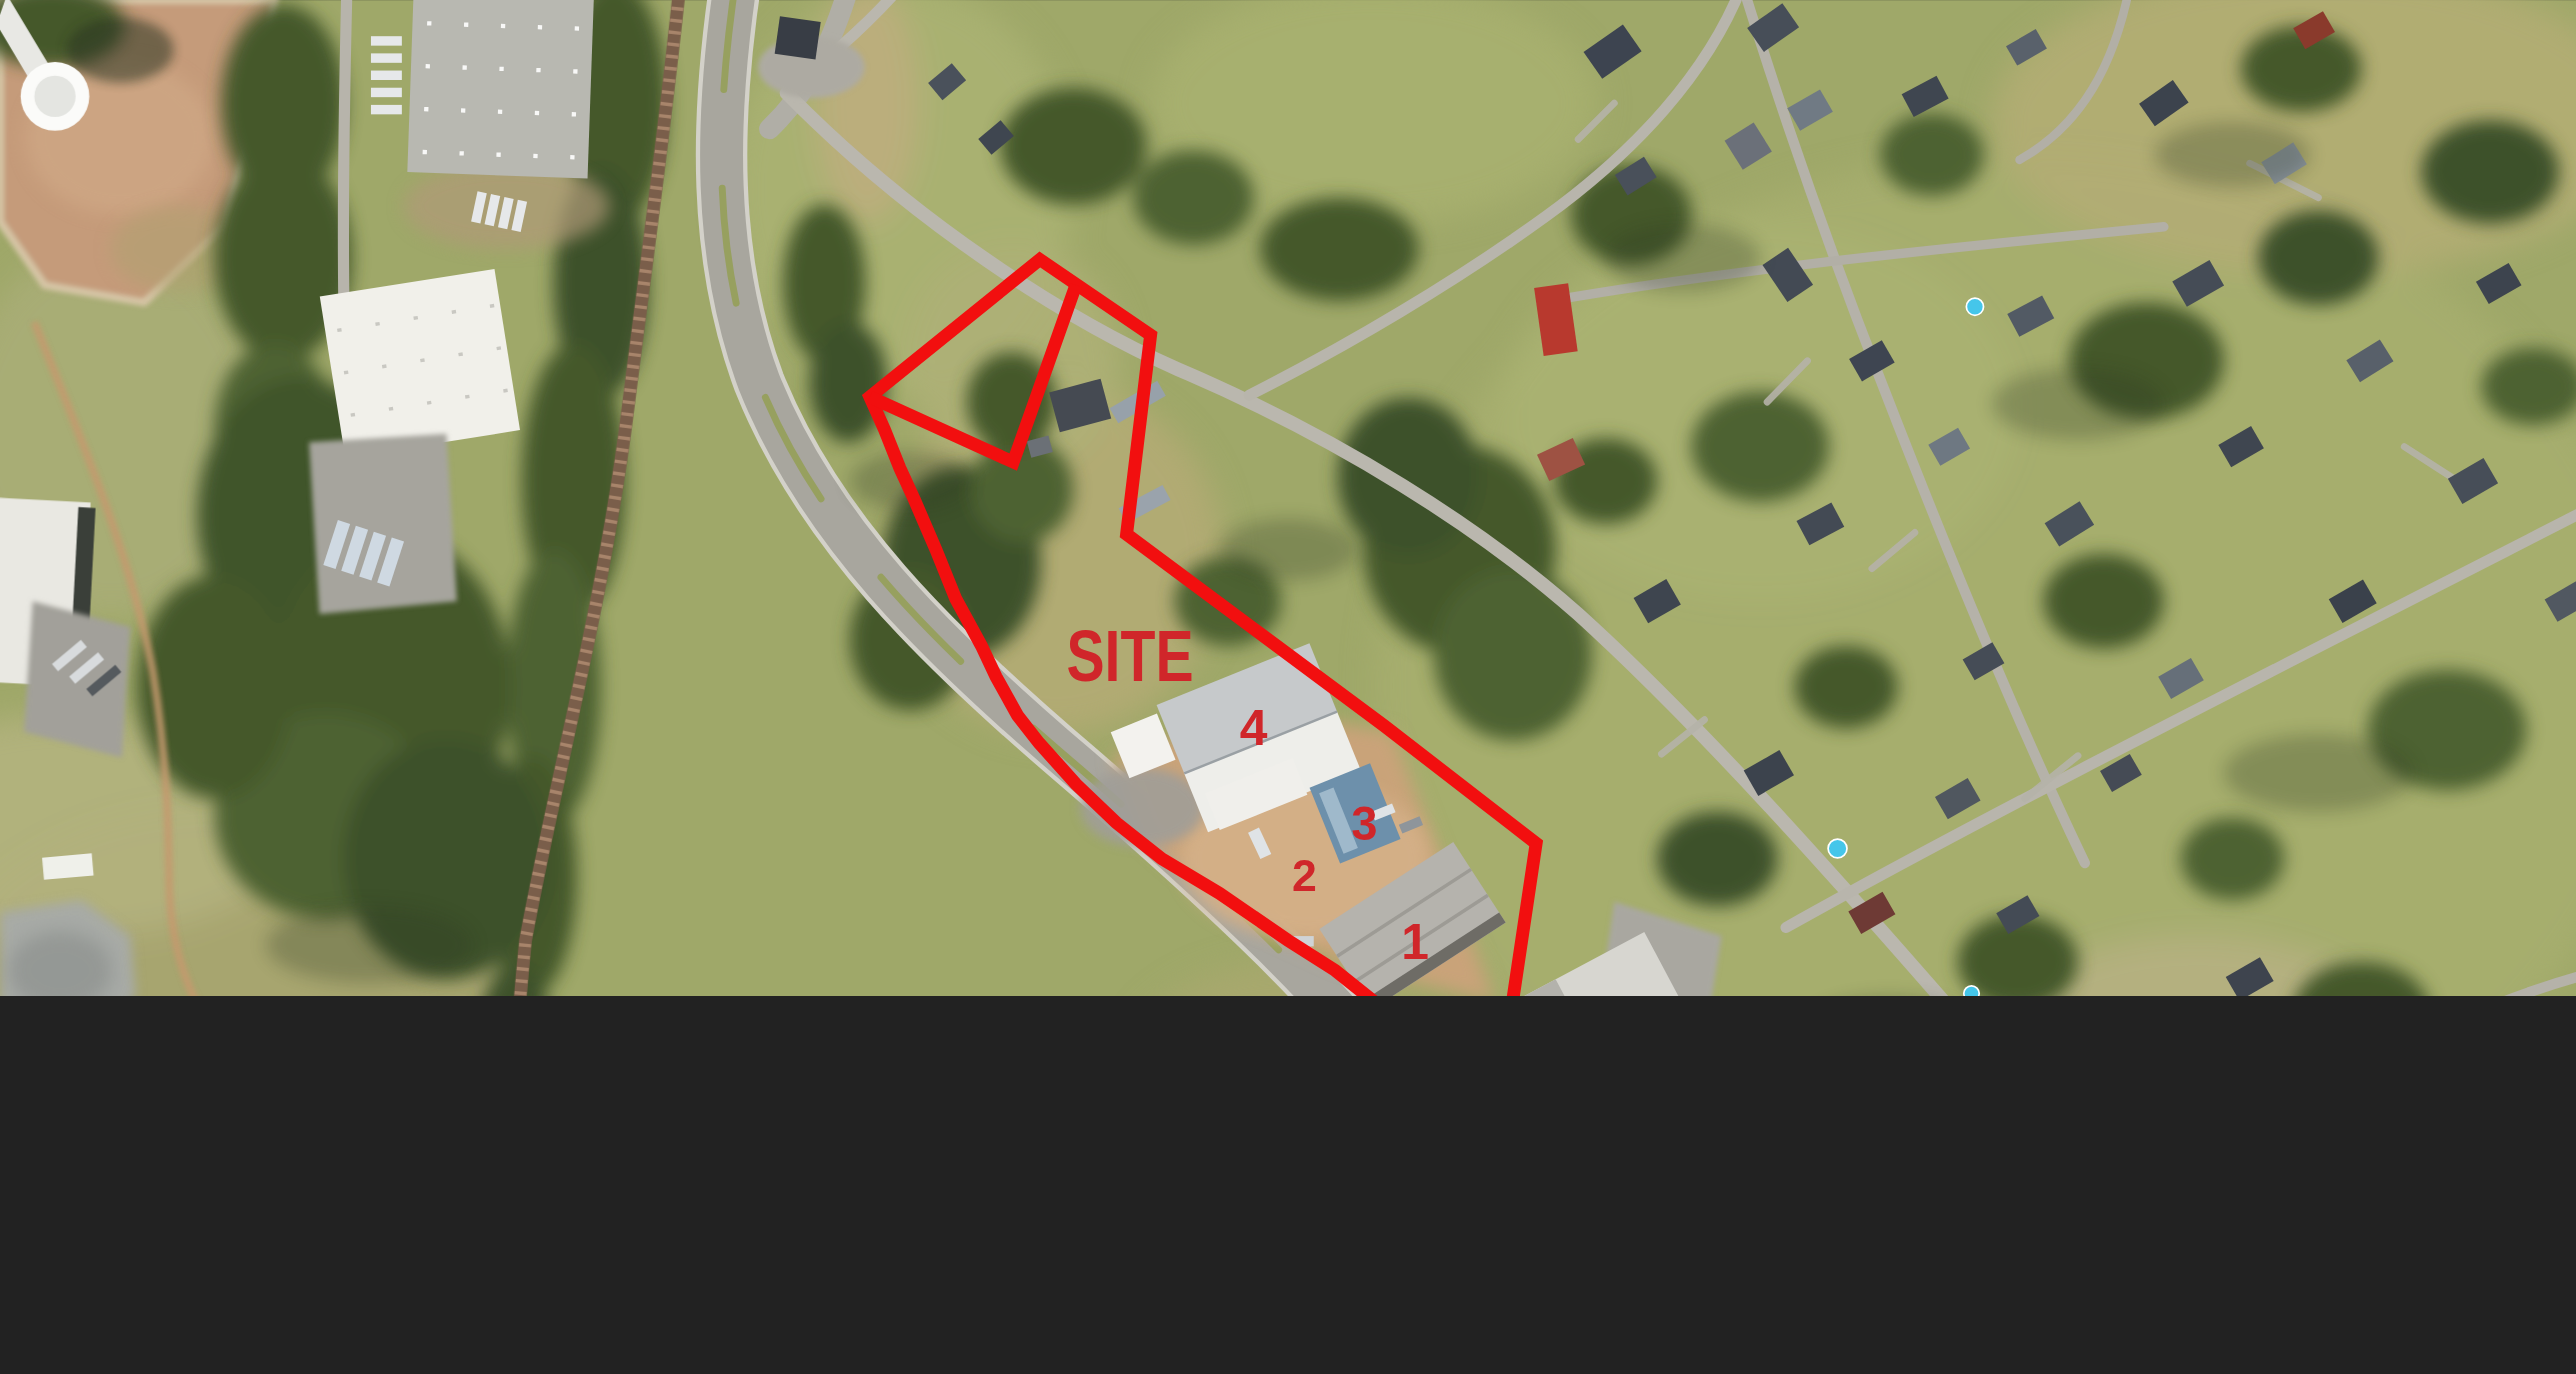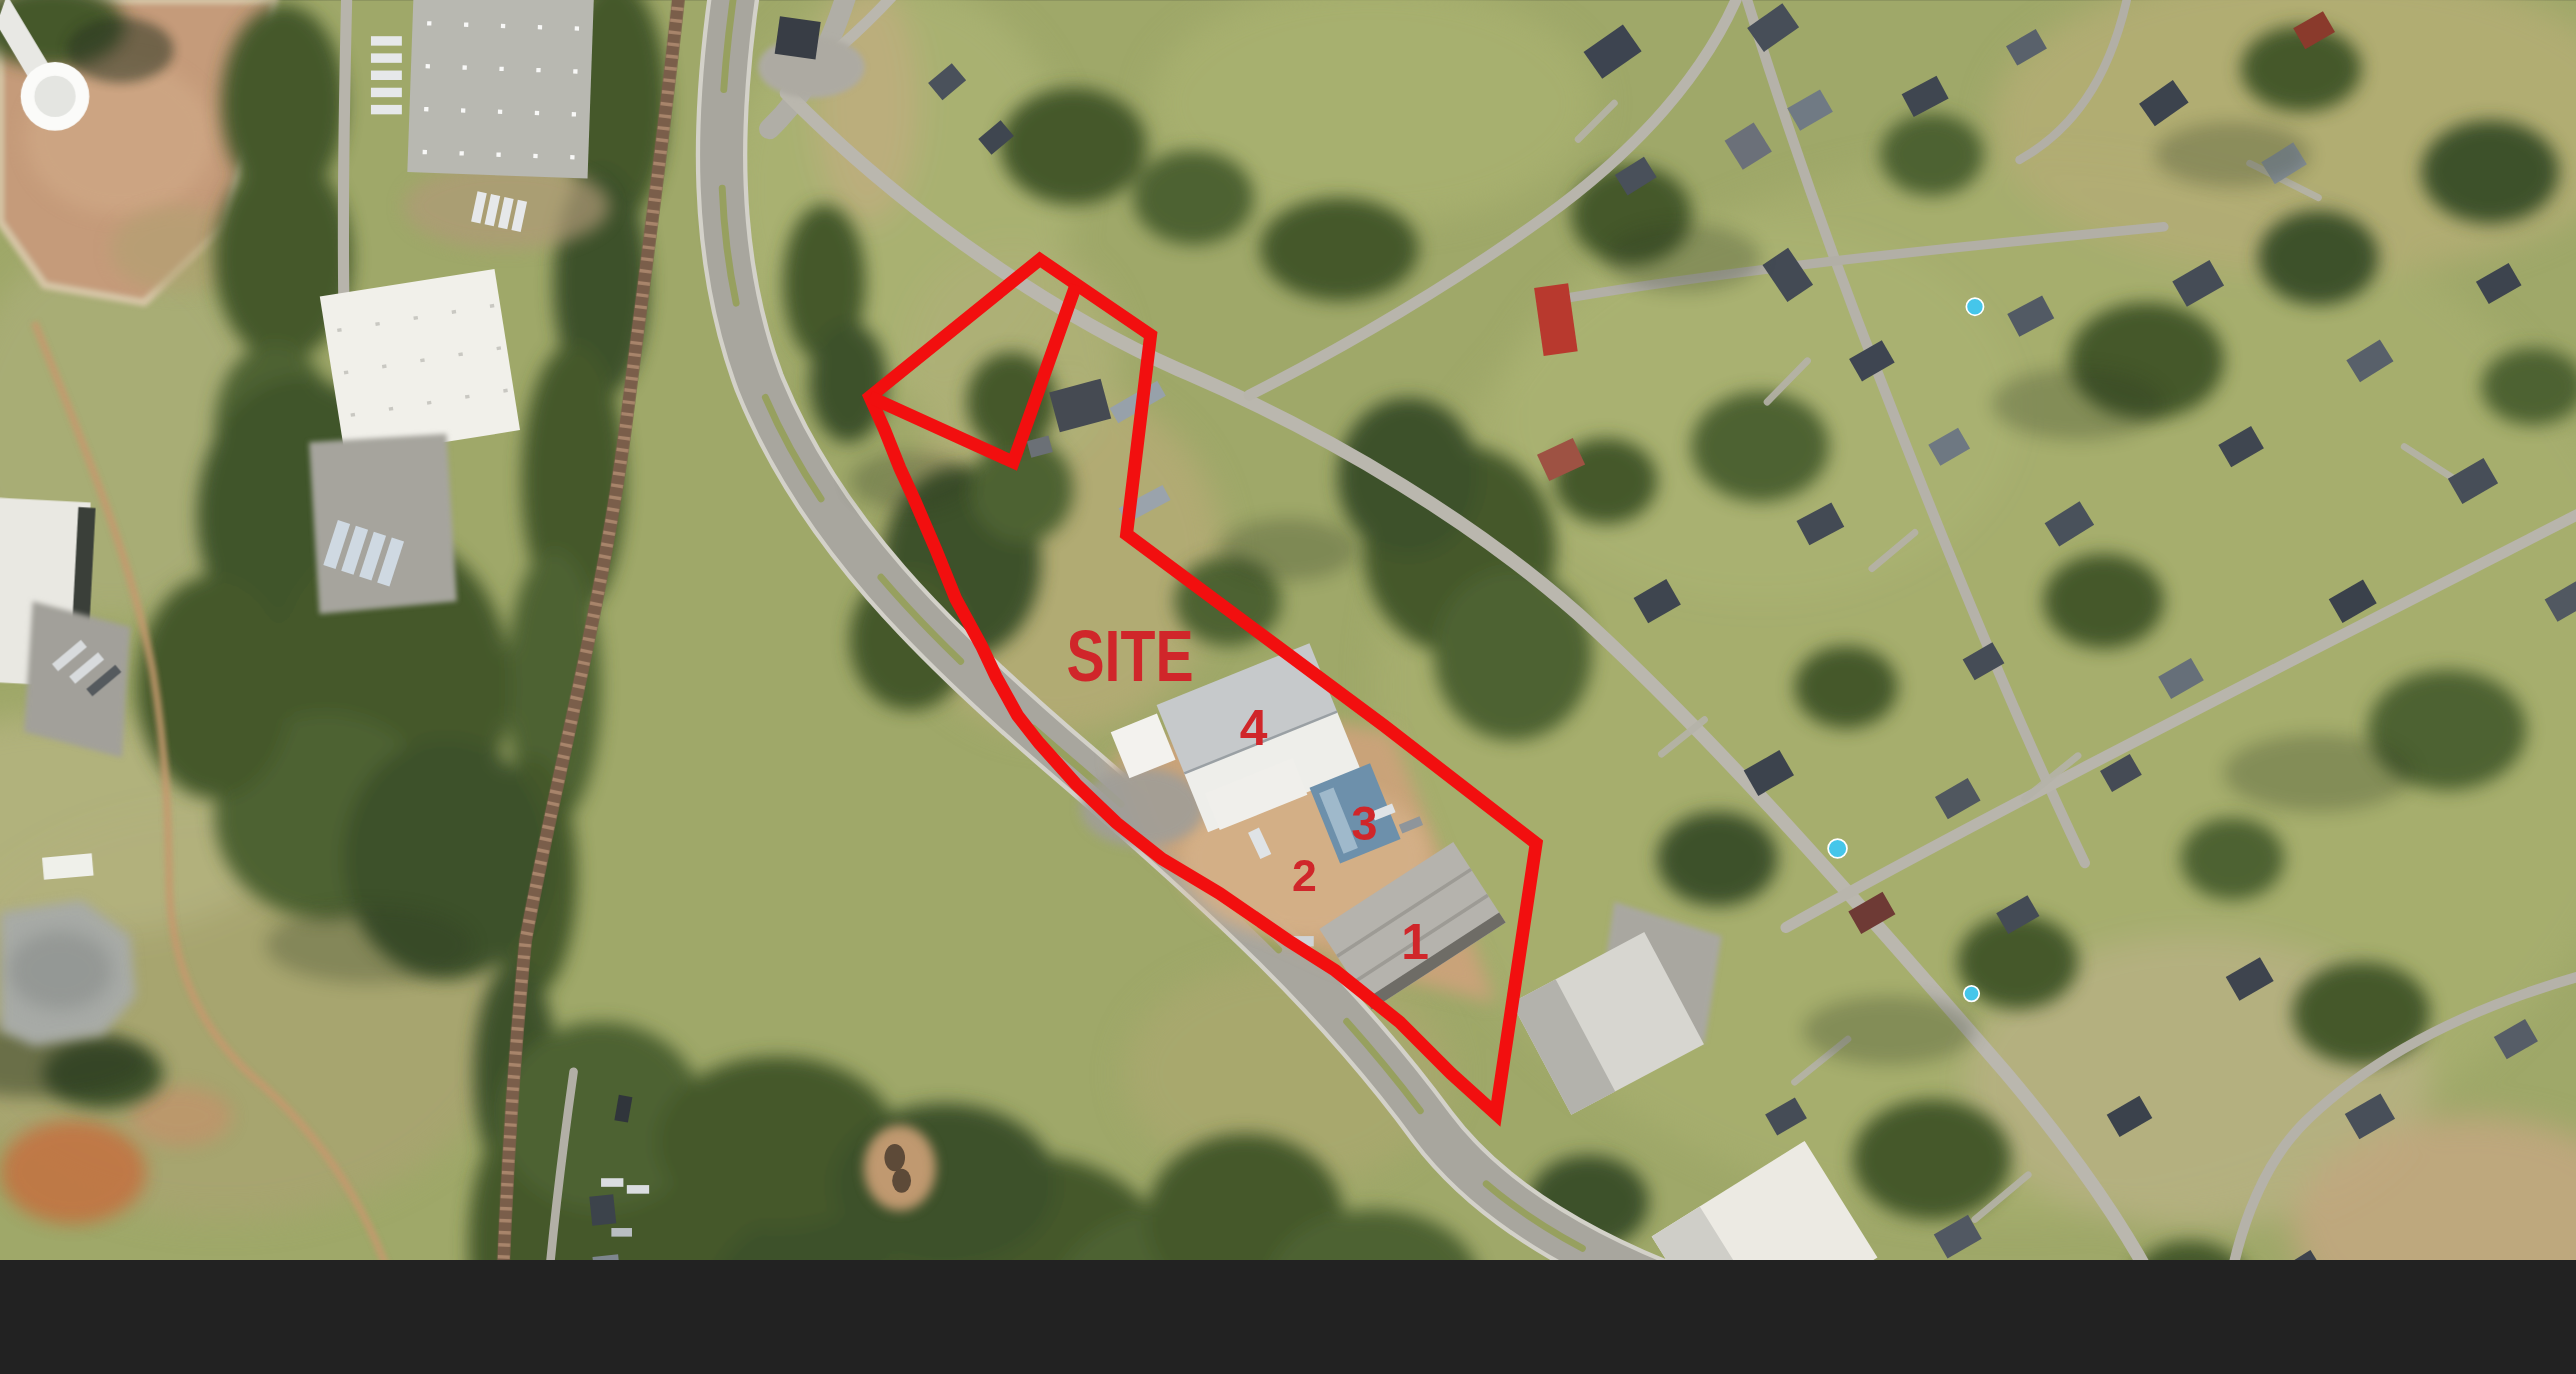--- a/index.html
+++ b/index.html
@@ -1,16 +1,16 @@
 <!DOCTYPE html>
 <html style="font-size:13.7px"><head>
 <meta charset="utf-8">
 <style>
   html,body{margin:0;padding:0;background:#222;}
-  .stage{position:relative;width:2576px;height:1260px;overflow:hidden;
+  .stage{position:relative;width:2576px;height:996px;overflow:hidden;
          font-family:"Liberation Sans",sans-serif;}
   svg{display:block}
   text.site-txt{font-family:"Liberation Sans","DejaVu Sans",sans-serif;font-weight:700;}
 </style>
 </head>
 <body>
 
 <div class="stage">
 <svg width="2576" height="1375" viewBox="0 0 3000 1601" xmlns="http://www.w3.org/2000/svg">
   <defs>

